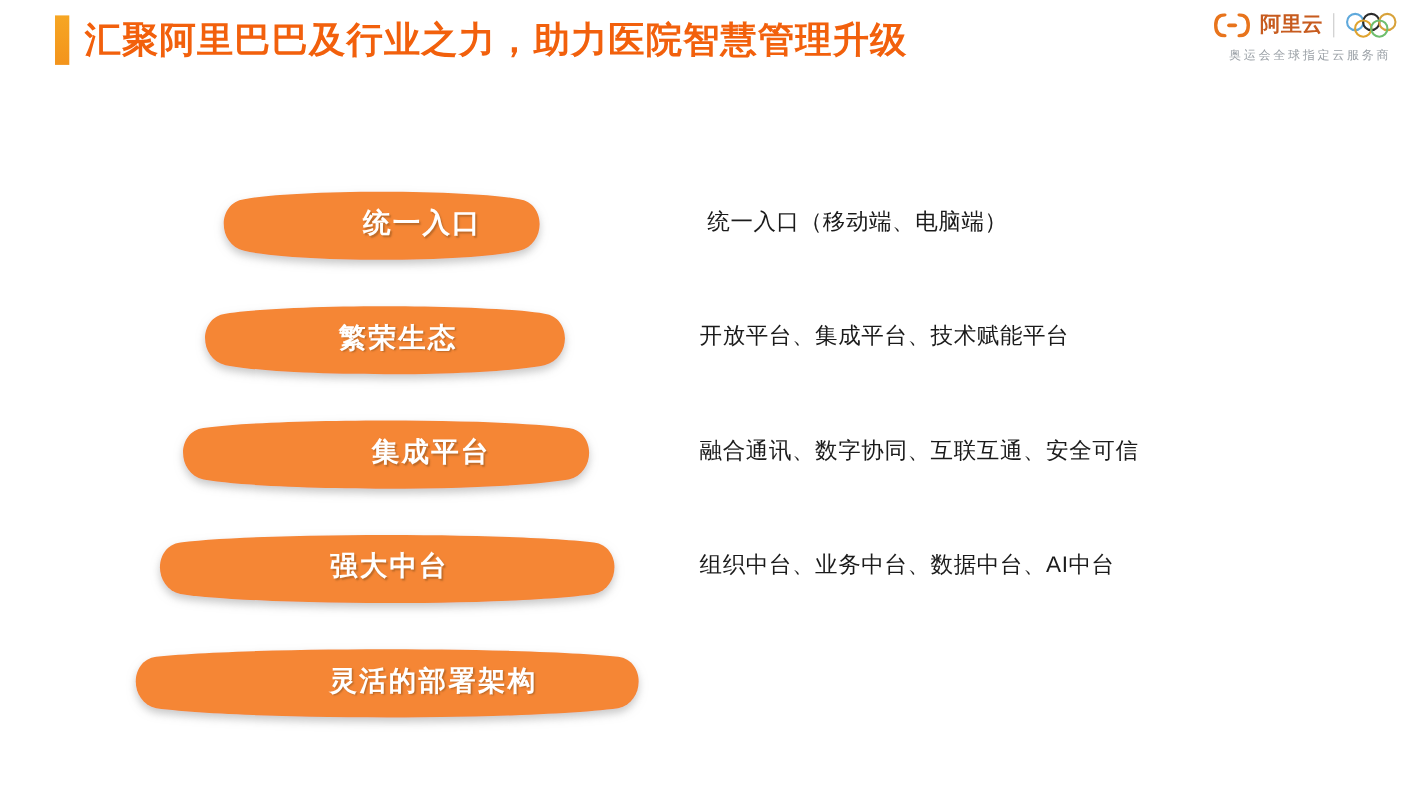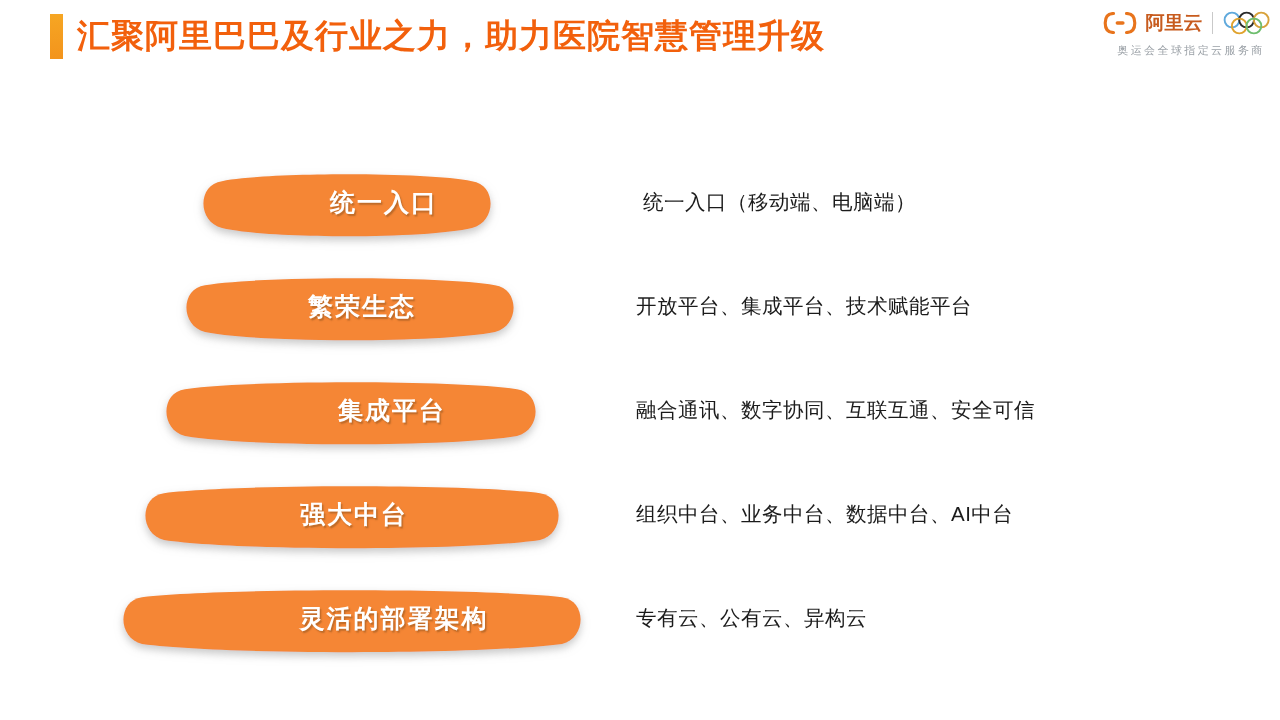--- a/index.html
+++ b/index.html
@@ -235,16 +235,15 @@
         </svg>
         <div class="funnel-label" style="color: rgb(255, 255, 255); padding-left: 84px; text-align: right;">灵活的部署架构</div>
       </div>
     </div>
 
   <div id="descriptions">
       <div class="desc-row indent" style="top: 18px;">统一入口（移动端、电脑端）</div>
       <div class="desc-row" style="top: 122px;">开放平台、集成平台、技术赋能平台</div>
       <div class="desc-row" style="top: 226px;">融合通讯、数字协同、互联互通、安全可信</div>
       <div class="desc-row" style="top: 330px;">组织中台、业务中台、数据中台、AI中台</div>
-      <div class="desc-row" style="top: 434px;">专有云、公有云、异构云</div>
     </div>
 
 </div>
 
 </body></html>

